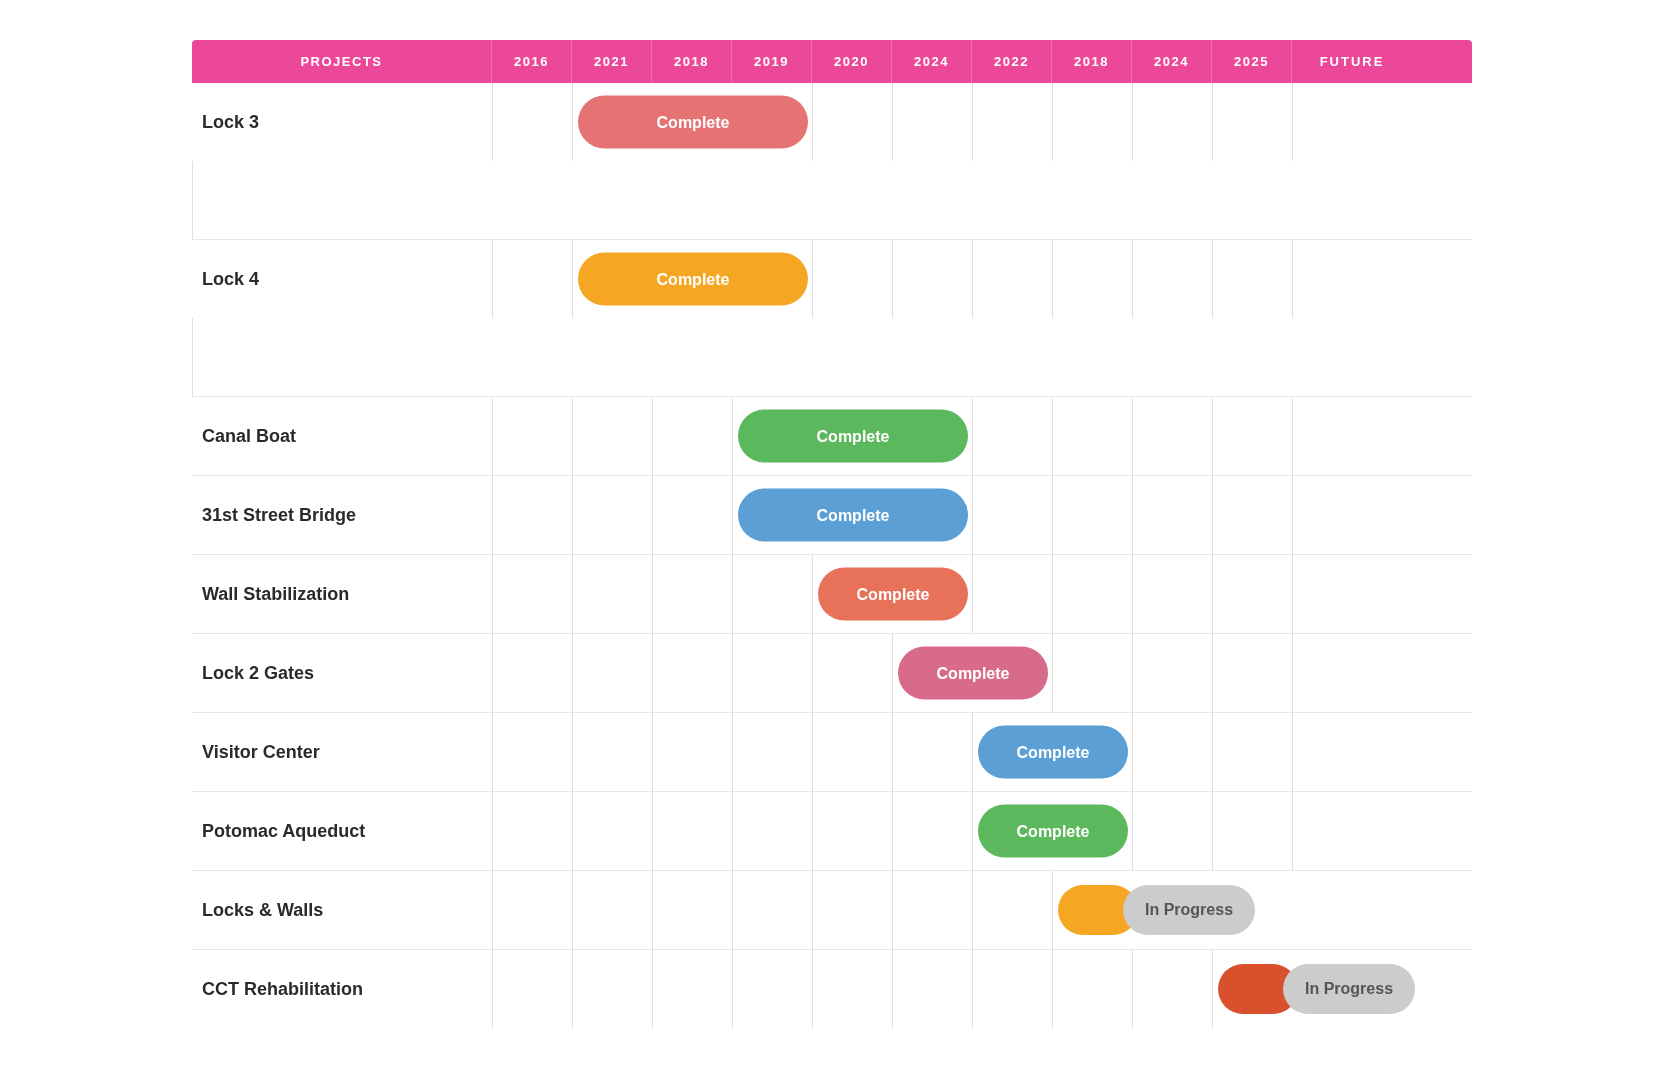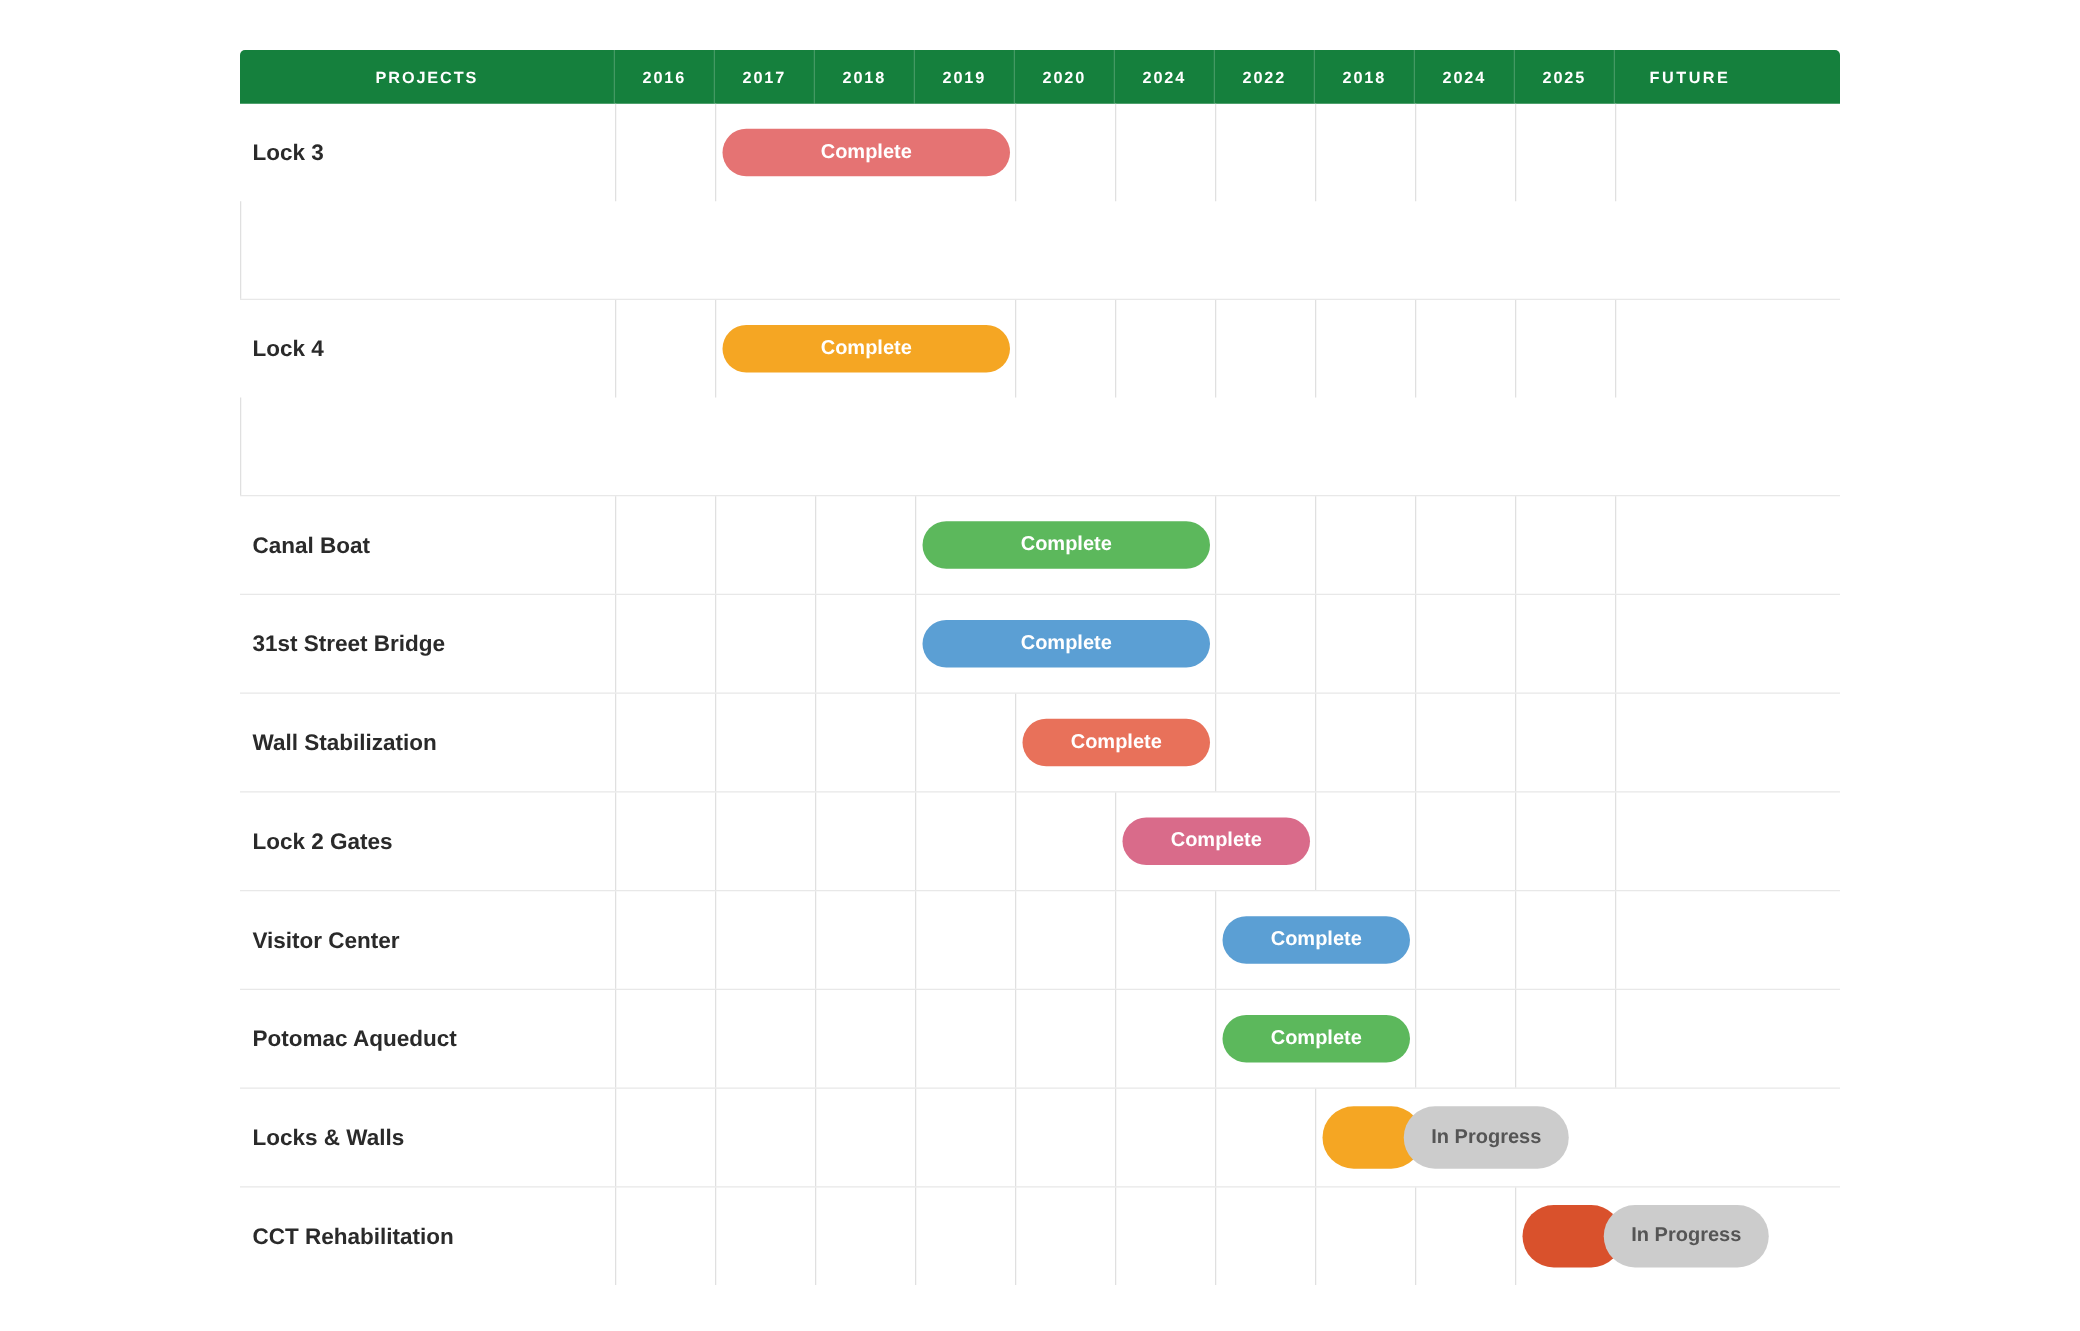--- a/index.html
+++ b/index.html
@@ -22,21 +22,21 @@
       font-weight: 900;
       letter-spacing: 2px;
       color: #1a1a1a;
       margin-bottom: 40px;
       font-family: 'Arial Black', 'Arial', sans-serif;
     }
     
     .header-row {
       display: grid;
       grid-template-columns: 300px repeat(10, 80px) 120px;
-      background: #15803d;
+      background: #ec4899;
       border-radius: 4px 4px 0 0;
       overflow: hidden;
     }
     .header-cell {
       color: #ffffff;
       font-size: 13px;
       font-weight: 700;
       letter-spacing: 1.5px;
       text-align: center;
       padding: 14px 4px;
@@ -76,21 +76,21 @@
     }
     .bar {
       border-radius: 30px;
       display: flex;
       align-items: center;
       justify-content: center;
       color: white;
       font-weight: 700;
       font-size: 16px;
       padding: 10px 18px;
-      height: 38px;
+      height: 53px;
     }
     .bar-complete-pink    { background: #e57373; }
     .bar-complete-orange  { background: #f5a623; }
     .bar-complete-green   { background: #5cb85c; }
     .bar-complete-blue    { background: #5b9fd4; }
     .bar-complete-coral   { background: #e8715a; }
     .bar-complete-pink2   { background: #d96b8a; }
     .bar-complete-steelblue { background: #5b9fd4; }
     .bar-complete-green2  { background: #5cb85c; }
     .bar-inprogress-orange { background: #f5a623; border-radius: 30px; height: 50px; width: 80px; }
@@ -111,21 +111,21 @@
 </head>
 <body>
 
 <div class="chart-container">
 
   <div style="width:100%;">
 
     <div class="header-row">
       <div class="header-cell header-projects">PROJECTS</div>
       <div class="header-cell">2016</div>
-      <div class="header-cell">2017</div>
+      <div class="header-cell">2021</div>
       <div class="header-cell">2018</div>
       <div class="header-cell">2019</div>
       <div class="header-cell">2020</div>
       <div class="header-cell">2024</div>
       <div class="header-cell">2022</div>
       <div class="header-cell">2018</div>
       <div class="header-cell">2024</div>
       <div class="header-cell">2025</div>
       <div class="header-cell" style="font-weight:900;letter-spacing:2px;">FUTURE</div>
     </div>

